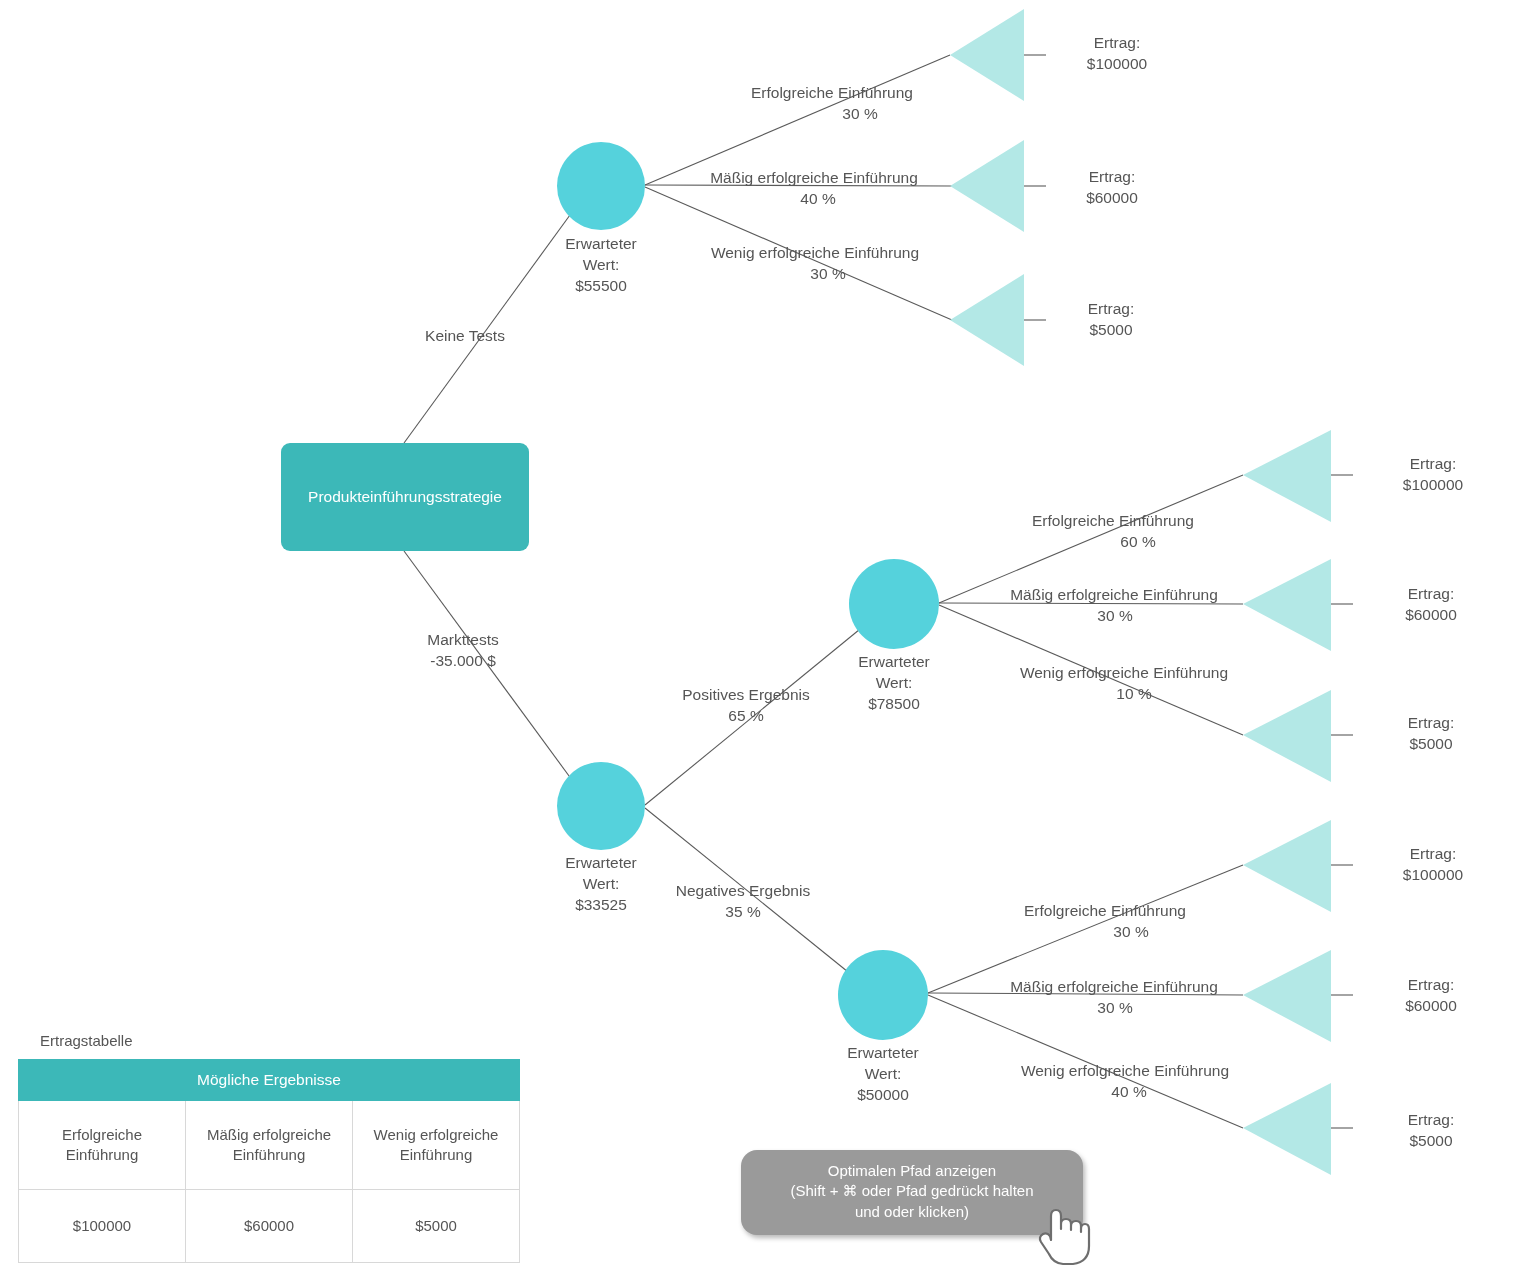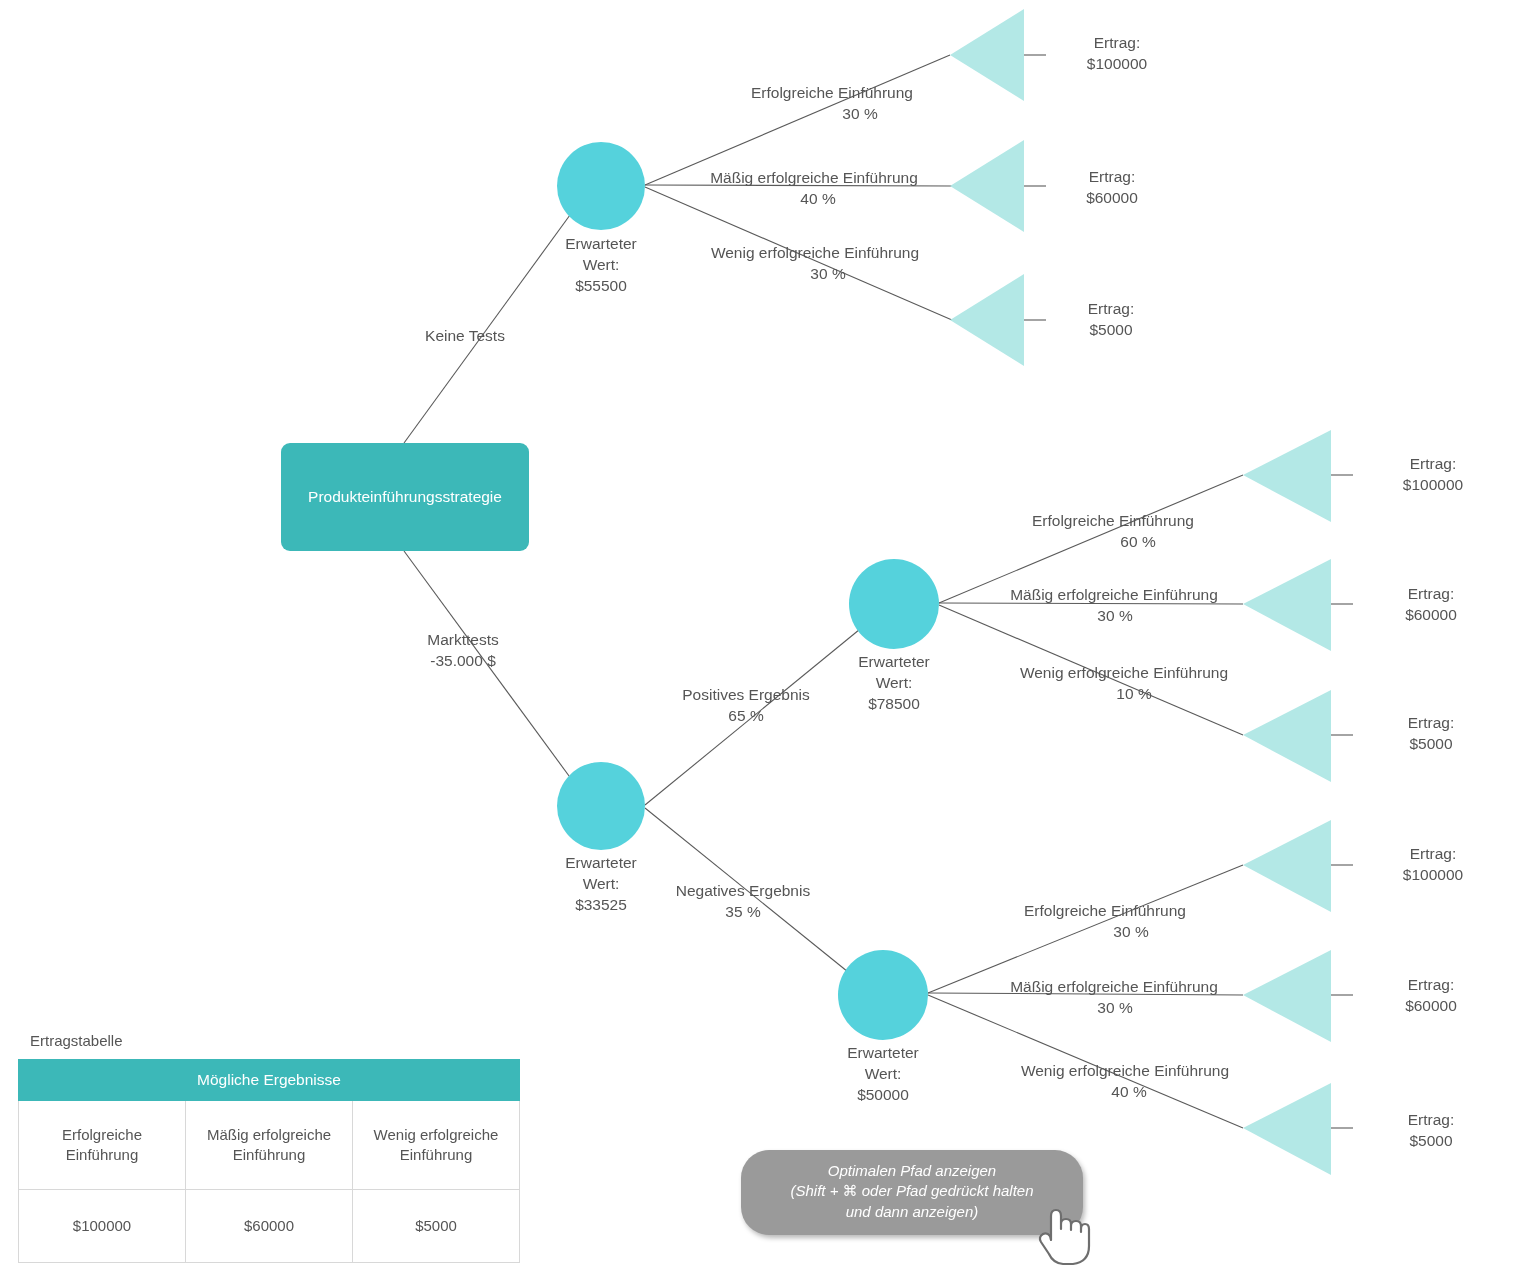--- a/index.html
+++ b/index.html
@@ -8,34 +8,34 @@
   #tree{position:absolute;left:0;top:0;width:1513px;height:1273px;}
   .edge{stroke:#5a5a5a;stroke-width:1.1;fill:none;}
   .stub{stroke:#5a5a5a;stroke-width:1.1;fill:none;}
   .lbl{fill:#555555;font-size:15.5px;font-family:"Liberation Sans","DejaVu Sans",sans-serif;}
   .lbl-c{text-anchor:middle;}
   .node-label{fill:#555555;font-size:15.5px;text-anchor:middle;}
   .root-text{fill:#ffffff;font-size:15.5px;text-anchor:middle;}
 
   
   #table-wrap{position:absolute;left:18px;top:1032px;width:505px;}
-  #table-caption{font-size:15px;color:#555;margin:0 0 10px 12px;}
+  #table-caption{font-size:15px;color:#555;margin:0 0 10px 22px;}
   table{border-collapse:collapse;width:502px;table-layout:fixed;
         border:1px solid #d0d0d0;background:#fff;}
   th.title{background:#3CB8B8;color:#fff;font-weight:normal;font-size:15.5px;
            padding:11px 4px;border:1px solid #3CB8B8;text-align:center;}
   td{border:1px solid #d8d8d8;text-align:center;color:#555;font-size:15px;
      padding:12px 6px;line-height:1.35;font-weight:normal;}
   td.head{height:64px;vertical-align:middle;}
   td.val{height:48px;vertical-align:middle;}
 
   
   #tooltip{position:absolute;left:741px;top:1150px;width:322px;
-           background:#9a9a9a;color:#ffffff;border-radius:28px;
-           padding:11px 10px 13px;text-align:center;font-style:italic;
+           background:#9a9a9a;color:#ffffff;border-radius:16px;
+           padding:11px 10px 13px;text-align:center;
            font-size:15px;line-height:1.35;
            box-shadow:2px 3px 5px rgba(0,0,0,.28);}
   #cursor{position:absolute;left:1035px;top:1198px;width:60px;height:70px;}
 </style>
 </head>
 <body>
 
 <svg id="tree" viewBox="0 0 1513 1273">
 
   <path class="edge" d="M 404 443 L 570 215"></path>
@@ -169,21 +169,21 @@
       <td class="val">$60000</td>
       <td class="val">$5000</td>
     </tr>
   </tbody>
     </table>
 </div>
 
 <div id="tooltip">
   <div>Optimalen Pfad anzeigen</div>
   <div>(Shift + ⌘ oder Pfad gedrückt halten</div>
-  <div>und dann anzeigen)</div>
+  <div>und oder klicken)</div>
 </div>
 
 <svg id="cursor" viewBox="0 0 60 70">
   <path d="M16 42 L16 18 Q16 12 21 12 Q26 12 26 18 L26 31
            L26 26 Q26 21 31 21 Q36 21 36 26 L36 32
            L36 28 Q36 23 41 23 Q46 23 46 28 L46 34
            L46 31 Q46 26 50 26 Q54 26 54 31 L54 48
            Q54 64 38 66 L28 66 Q18 65 14 56 L6 44
            Q3 39 8 36 Q12 34 15 38 Z" fill="#ffffff" stroke="#6e6e6e" stroke-width="2.2" stroke-linejoin="round"></path>
 </svg>

